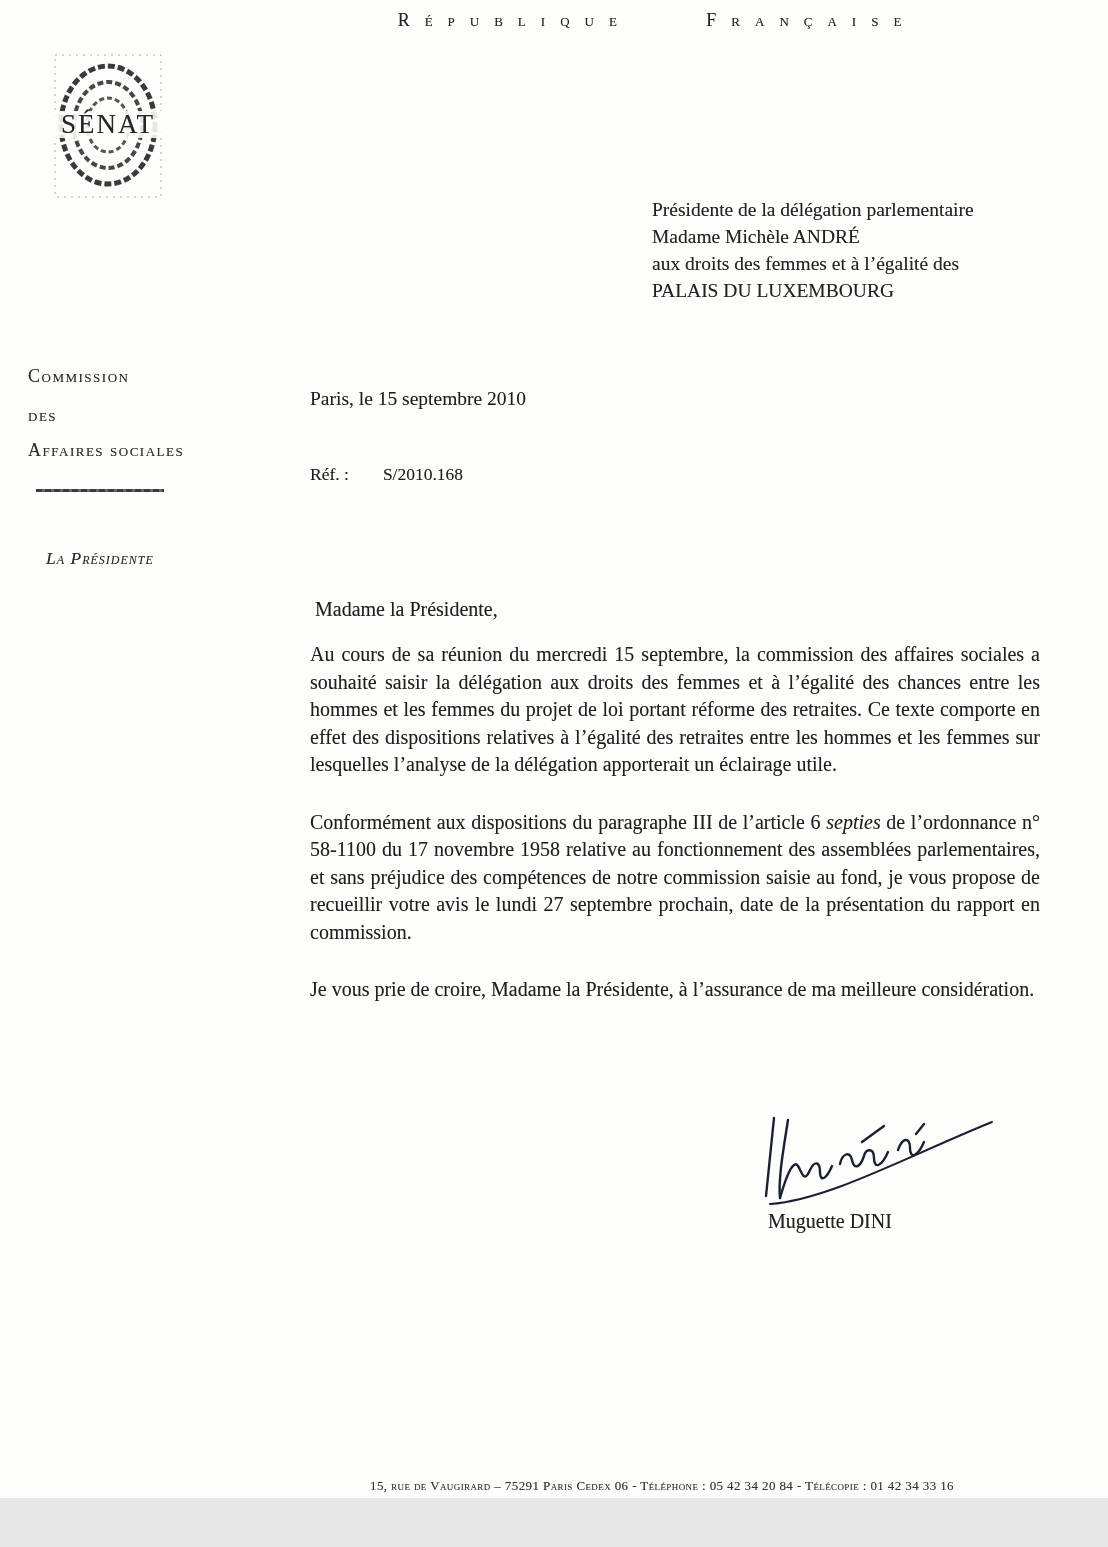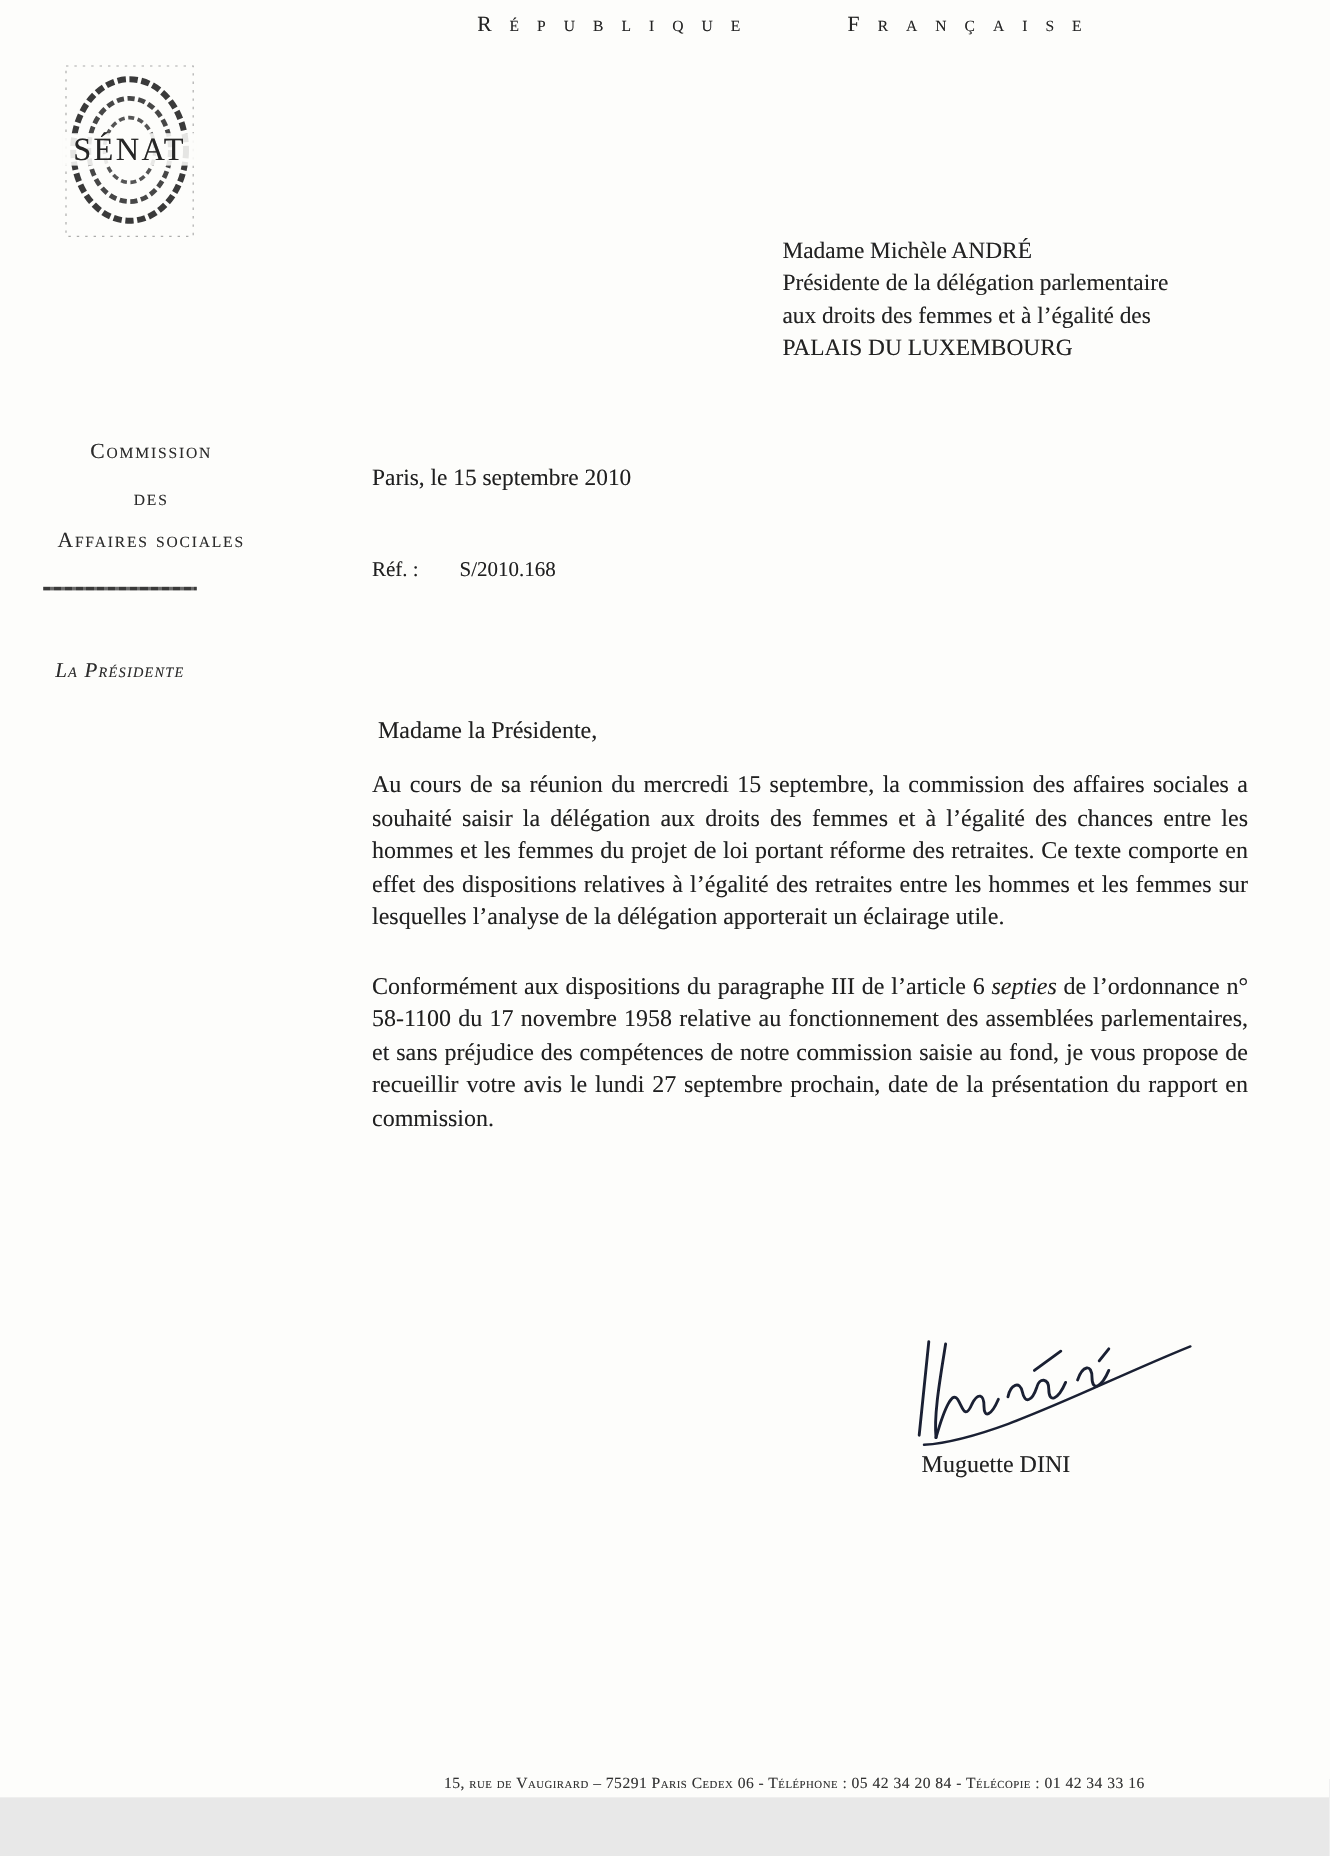--- a/index.html
+++ b/index.html
@@ -42,21 +42,20 @@
     font-size: 19.5px;
     line-height: 27px;
     color: #222;
   }
 
   
   .commission {
     position: absolute;
     left: 28px; top: 366px;
     width: 196px;
-    text-align: center;
     font-variant: small-caps;
     font-size: 18px;
     letter-spacing: 1.5px;
     color: #2b2b2b;
   }
   .commission .line1 { margin-bottom: 18px; }
   .commission .line2 { margin-bottom: 14px; }
   .commission-rule {
     position: absolute;
     left: 36px; top: 489px;
@@ -142,22 +141,22 @@
       <rect x="3" y="3" width="106" height="142" fill="none" stroke="#777" stroke-width="1" stroke-dasharray="2 5" opacity="0.6"></rect>
       <ellipse cx="56" cy="73" rx="47" ry="59" fill="none" stroke="#3a3a3a" stroke-width="5" stroke-dasharray="7 3"></ellipse>
       <ellipse cx="56" cy="73" rx="34" ry="43" fill="none" stroke="#474747" stroke-width="4" stroke-dasharray="6 3"></ellipse>
       <ellipse cx="56" cy="73" rx="21" ry="27" fill="none" stroke="#555" stroke-width="3" stroke-dasharray="5 3"></ellipse>
       <rect x="0" y="59" width="112" height="27" fill="#fdfdfb" opacity="0.88"></rect>
       <text x="56" y="81" text-anchor="middle" font-family="Liberation Serif, serif" font-size="27" letter-spacing="2" fill="#262626" style="text-transform:uppercase">Sénat</text>
     </svg>
   </div>
 
   <div class="recipient">
+    <div>Présidente de la délégation parlementaire</div>
     <div>Madame Michèle ANDRÉ</div>
-    <div>Présidente de la délégation parlementaire</div>
     <div>aux droits des femmes et à l’égalité des</div>
     <div>PALAIS DU LUXEMBOURG</div>
   </div>
 
   <div class="commission">
     <div class="line1">Commission</div>
     <div class="line2">des</div>
     <div class="line3">Affaires sociales</div>
   </div>
   <div class="commission-rule"></div>
@@ -168,20 +167,21 @@
 
   <div class="ref-line">
     <span>Réf. :</span><span class="ref-value">S/2010.168</span>
   </div>
 
   <div class="salutation">Madame la Présidente,</div>
 
   <div class="body-text">
     <p>Au cours de sa réunion du mercredi 15 septembre, la commission des affaires sociales a souhaité saisir la délégation aux droits des femmes et à l’égalité des chances entre les hommes et les femmes du projet de loi portant réforme des retraites. Ce texte comporte en effet des dispositions relatives à l’égalité des retraites entre les hommes et les femmes sur lesquelles l’analyse de la délégation apporterait un éclairage utile.</p>
     <p><span>Conformément aux dispositions du paragraphe III de l’article 6 </span><span class="italic">septies</span><span> de l’ordonnance n° 58-1100 du 17 novembre 1958 relative au fonctionnement des assemblées parlementaires, et sans préjudice des compétences de notre commission saisie au fond, je vous propose de recueillir votre avis le lundi 27 septembre prochain, date de la présentation du rapport en commission.</span></p>
+    <p>Je vous prie de croire, Madame la Présidente, à l’assurance de ma meilleure considération.</p>
   </div>
 
   <div class="signature">
     <svg width="250" height="118" viewBox="0 0 250 118">
       <g fill="none" stroke="#1a2033" stroke-width="2.4" stroke-linecap="round">
         <path d="M30 22 C26 48 20 80 22 100"></path>
         <path d="M16 20 L8 98"></path>
         <path d="M22 100 C30 72 36 62 40 68 C44 74 46 86 52 72 C57 62 62 64 62 74 C62 84 68 82 74 68"></path>
         <path d="M82 66 C84 56 92 52 94 62 C96 72 102 70 106 58 C108 50 116 50 116 60 C116 72 124 68 130 54"></path>
         <path d="M140 52 C144 40 152 38 152 50 C152 62 160 58 166 44"></path>

